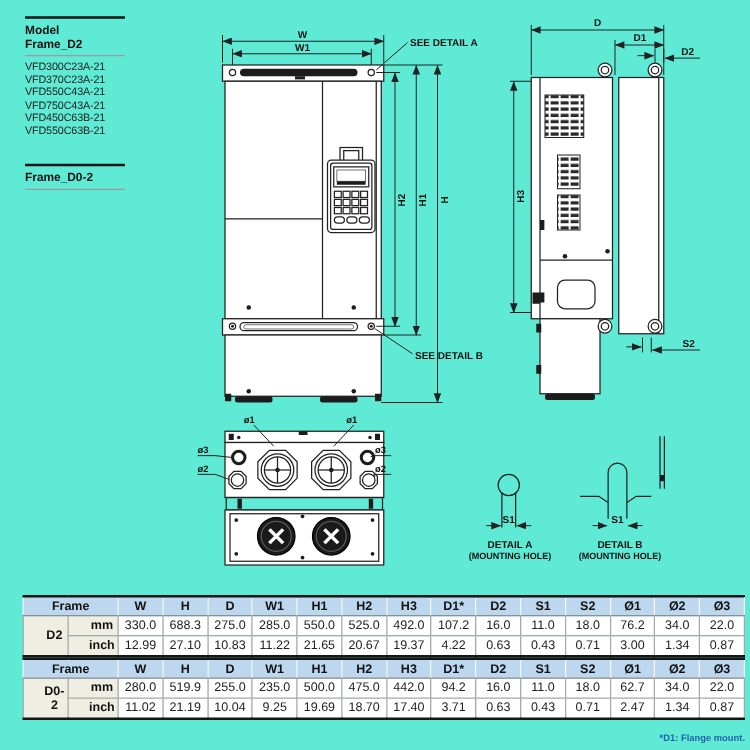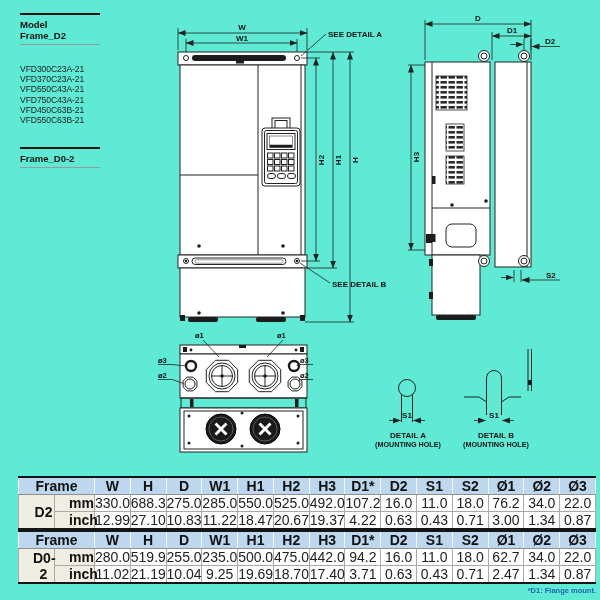--- a/index.html
+++ b/index.html
@@ -4,42 +4,42 @@
 <style>
   html,body{margin:0;padding:0;background:#fff;}
   .page{position:relative;width:600px;height:600px;background:#5eead4;overflow:hidden;
         font-family:"Liberation Sans",sans-serif;color:#1a1a1a;}
 
   
   .model-panel{position:absolute;left:20px;top:13px;width:80px;}
   .rule-thick{border-top:2.5px solid #141414;height:0;}
   .rule-thin{border-top:1.5px solid #9a9a9a;height:0;}
   .panel-heading{font-size:9.5px;font-weight:bold;line-height:11px;margin:4px 0 3px;color:#111;}
-  .model-list{list-style:none;margin:19px 0 0;padding:0;font-size:8.6px;line-height:10.2px;
+  .model-list{list-style:none;margin:3px 0 0;padding:0;font-size:8.6px;line-height:10.2px;
               letter-spacing:-0.1px;color:#222;}
   .section-gap{margin-top:22px;}
 
   
   svg.drawing{position:absolute;left:0;top:0;}
   .dl{stroke:#222;stroke-width:0.8;fill:none;}
   .ol{stroke:#222;stroke-width:1;fill:#fff;}
   .oln{stroke:#222;stroke-width:1;fill:none;}
   .thin{stroke:#444;stroke-width:0.6;fill:none;}
   .dk{fill:#1c1c1c;stroke:none;}
   .dim{font:bold 8px "Liberation Sans",sans-serif;fill:#111;}
   .dia{font:bold 7.5px "Liberation Sans",sans-serif;fill:#111;}
   .det{font:bold 8px "Liberation Sans",sans-serif;fill:#111;text-anchor:middle;}
   .mh{font:bold 7.2px "Liberation Sans",sans-serif;fill:#111;text-anchor:middle;}
   .mid{text-anchor:middle;}
 
   
   .tables{position:absolute;left:18px;top:476px;width:578px;}
   table.dim-table{border-collapse:collapse;table-layout:fixed;width:578px;
                   border-top:2px solid #151515;border-bottom:2px solid #151515;
-                  font-family:"Liberation Sans",sans-serif;font-size:14px;}
+                  font-family:"Liberation Sans",sans-serif;font-size:10px;}
   table.dim-table th{background:#BCD7EE;border:1px solid #f6f6f6;border-bottom:1px solid #8f8f8f;
                      font-weight:bold;height:14px;padding:0;text-align:center;color:#111;}
   table.dim-table td{height:15px;padding:0;text-align:center;}
   table.dim-table td.frame,table.dim-table td.unit{background:#F0EEE2;border:1px solid #a9a9a9;
                      font-weight:bold;color:#111;padding-left:14px;}
   table.dim-table td.val{background:#fff;border:1px solid #a9a9a9;font-weight:normal;color:#222;}
   .footnote{position:absolute;left:18px;top:586px;width:578px;text-align:right;
             font-size:7.5px;font-weight:bold;color:#2563AD;}
 </style>
 </head>
@@ -380,21 +380,21 @@
             <td class="val">76.2</td>
             <td class="val">34.0</td>
             <td class="val">22.0</td>
           </tr>
           <tr>
             <td class="unit">inch</td>
             <td class="val">12.99</td>
             <td class="val">27.10</td>
             <td class="val">10.83</td>
             <td class="val">11.22</td>
-            <td class="val">18.47</td>
+            <td class="val">21.65</td>
             <td class="val">20.67</td>
             <td class="val">19.37</td>
             <td class="val">4.22</td>
             <td class="val">0.63</td>
             <td class="val">0.43</td>
             <td class="val">0.71</td>
             <td class="val">3.00</td>
             <td class="val">1.34</td>
             <td class="val">0.87</td>
           </tr>

